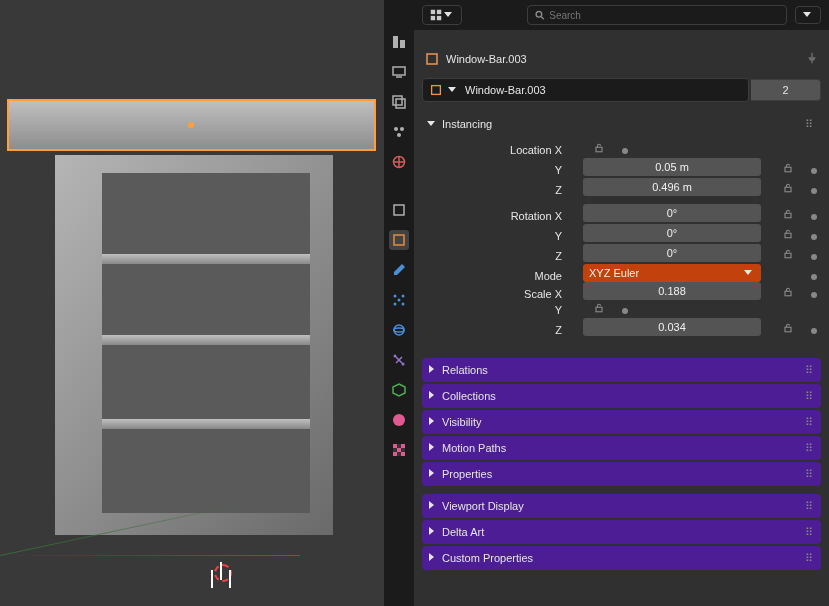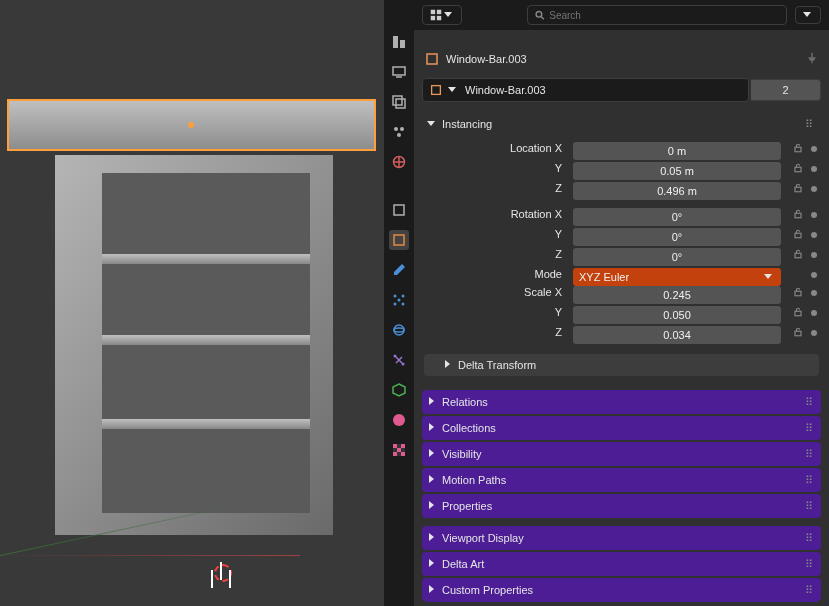--- a/index.html
+++ b/index.html
@@ -52,21 +52,21 @@
   .databrow { display: flex; align-items: center; gap: 2px; margin: 6px 0 10px; }
   .databrow-main { flex: 1; background: #1b1b1b; border: 1px solid #3d3d3d; border-radius: 4px; padding: 4px 6px; display: flex; align-items: center; gap: 6px; }
   .databrow-users { background: #545454; color: #e5e5e5; width: 70px; text-align: center; padding: 4px 0; border-radius: 0 4px 4px 0; border: 1px solid #3d3d3d; border-left: none; }
   
   .section { margin-bottom: 2px; }
   .section-header { display: flex; align-items: center; padding: 6px 4px; background: #4c1d95; border-radius: 4px; cursor: pointer; gap: 4px; position: relative; }
   .section-header.open { background: transparent; }
   .section-body { padding: 6px 2px 10px; }
   .section-options { position: absolute; right: 6px; color: #888; letter-spacing: 2px; }
   
-  .prop-row { display: flex; align-items: flex-start; margin-bottom: 2px; gap: 1px; }
+  .prop-row { display: flex; align-items: flex-end; margin-bottom: 2px; gap: 11px; }
   .prop-label { width: 148px; text-align: right; padding-right: 10px; color: #e5e5e5; }
   .prop-value { flex: 1; background: #545454; border-radius: 3px; padding: 3px 6px; text-align: center; color: #f0f0f0; cursor: ew-resize; position: relative; }
   .prop-lock { width: 20px; text-align: center; color: #888; cursor: pointer; margin-left: 6px; }
   .prop-anim { width: 10px; text-align: center; color: #888; cursor: pointer; }
   .prop-dot { width: 6px; height: 6px; background: #888; border-radius: 50%; display: inline-block; }
   
   .prop-select { flex: 1; background: #c2410c; border-radius: 3px; padding: 3px 6px; color: #f0f0f0; display: flex; justify-content: space-between; align-items: center; cursor: pointer; }
   
   .subpanel { display: flex; align-items: center; padding: 5px 4px 5px 18px; background: #3d3d3d; border-radius: 4px; cursor: pointer; margin-bottom: 2px; gap: 4px; position: relative; }
   
@@ -237,21 +237,20 @@
 
     <div class="section">
       <div class="section-header open">
         <span class="chev chev-down"></span>
         <span>Instancing</span>
         <span class="section-options">⠿</span>
       </div>
       <div class="section-body">
         <div class="prop-row">
           <div class="prop-label">Location X</div>
-          <div class="prop-value">0 m</div>
           <div class="prop-lock"><svg width="12" height="12" viewBox="0 0 16 16" fill="none" stroke="currentColor" stroke-width="1.5">
                 <rect x="4" y="7" width="8" height="6"></rect>
                 <path d="M6 7V5a2 2 0 014 0"></path>
               </svg></div>
           <div class="prop-anim"><span class="prop-dot"></span></div>
         </div>
         <div class="prop-row">
           <div class="prop-label">Y</div>
           <div class="prop-value">0.05 m</div>
           <div class="prop-lock"><svg width="12" height="12" viewBox="0 0 16 16" fill="none" stroke="currentColor" stroke-width="1.5">
@@ -302,50 +301,45 @@
           <div class="prop-select">
             <span>XYZ Euler</span>
             <span class="chev chev-down"></span>
           </div>
           <div class="prop-lock" style="visibility:hidden"><svg width="12" height="12"></svg></div>
           <div class="prop-anim"><span class="prop-dot"></span></div>
         </div>
 
         <div class="prop-row">
           <div class="prop-label">Scale X</div>
-          <div class="prop-value">0.245</div>
+          <div class="prop-value">0.188</div>
           <div class="prop-lock"><svg width="12" height="12" viewBox="0 0 16 16" fill="none" stroke="currentColor" stroke-width="1.5">
                 <rect x="4" y="7" width="8" height="6"></rect>
                 <path d="M6 7V5a2 2 0 014 0"></path>
               </svg></div>
           <div class="prop-anim"><span class="prop-dot"></span></div>
         </div>
         <div class="prop-row">
           <div class="prop-label">Y</div>
-          <div class="prop-value">0.050</div>
           <div class="prop-lock"><svg width="12" height="12" viewBox="0 0 16 16" fill="none" stroke="currentColor" stroke-width="1.5">
                 <rect x="4" y="7" width="8" height="6"></rect>
                 <path d="M6 7V5a2 2 0 014 0"></path>
               </svg></div>
           <div class="prop-anim"><span class="prop-dot"></span></div>
         </div>
         <div class="prop-row" style="margin-bottom:10px">
           <div class="prop-label">Z</div>
           <div class="prop-value">0.034</div>
           <div class="prop-lock"><svg width="12" height="12" viewBox="0 0 16 16" fill="none" stroke="currentColor" stroke-width="1.5">
                 <rect x="4" y="7" width="8" height="6"></rect>
                 <path d="M6 7V5a2 2 0 014 0"></path>
               </svg></div>
           <div class="prop-anim"><span class="prop-dot"></span></div>
         </div>
 
-        <div class="subpanel">
-          <span class="chev chev-right"></span>
-          <span>Delta Transform</span>
-        </div>
       </div>
     </div>
 
     <div class="section-header">
         <span class="chev chev-right"></span>
         <span>Relations</span>
         <span class="section-options">⠿</span>
       </div>
     <div class="section-header" style="margin-top:2px">
         <span class="chev chev-right"></span>

